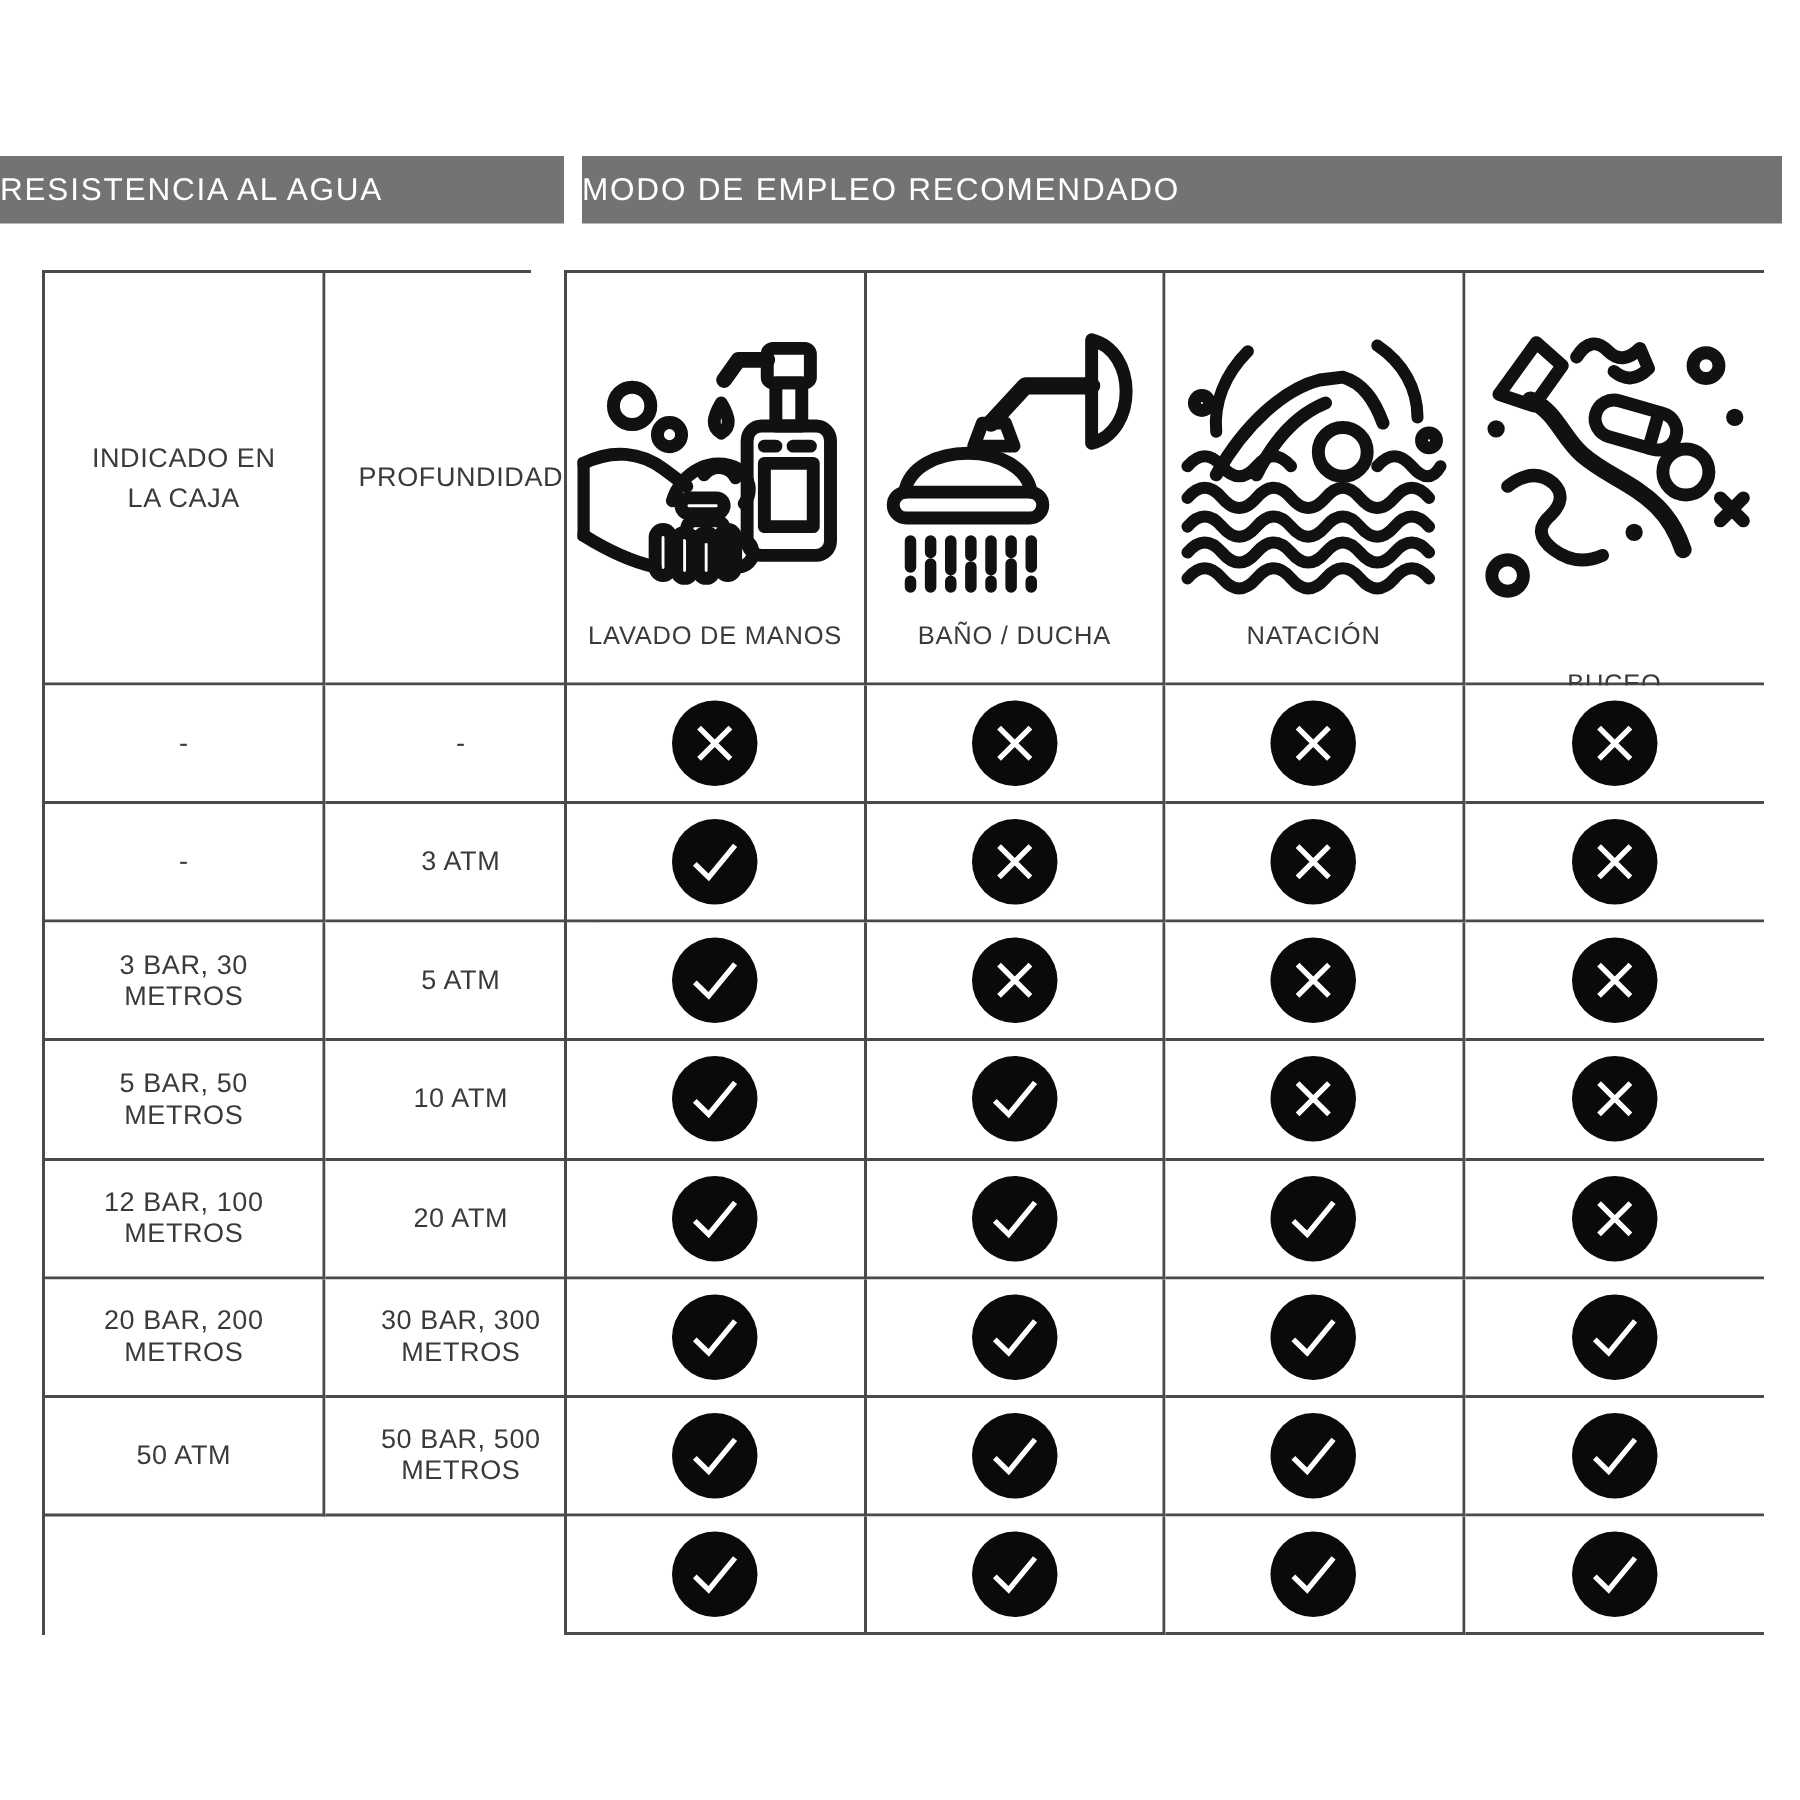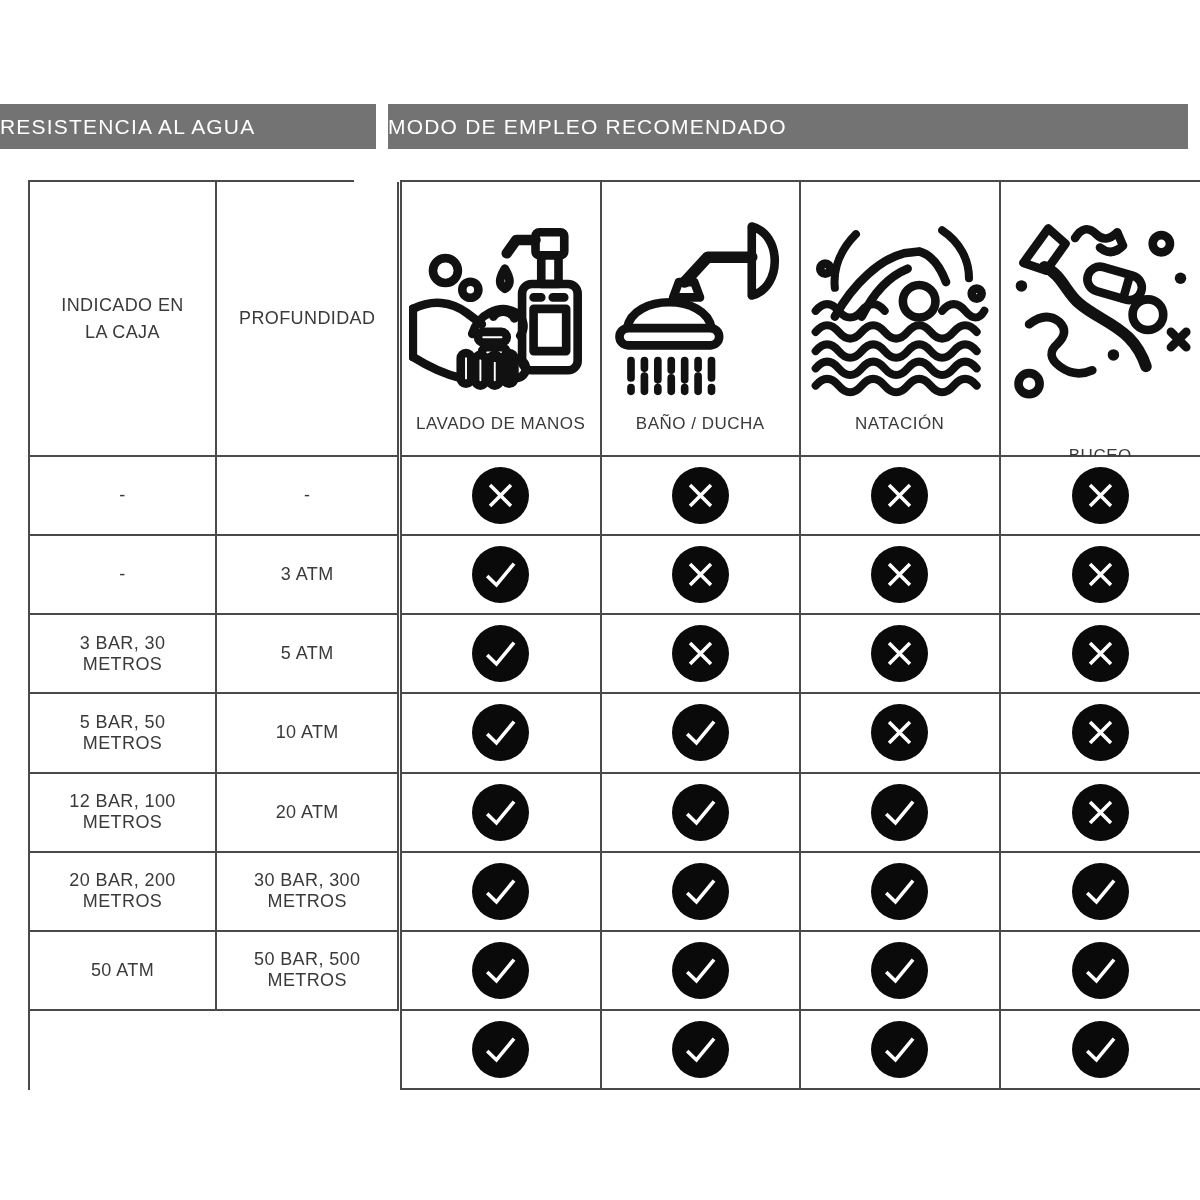--- a/index.html
+++ b/index.html
@@ -15,21 +15,21 @@
   }
   .banner-left{left:0;width:376px;}
   .banner-right{left:388px;width:800px;}
   
   .tbl{
     position:absolute;top:180px;height:910px;display:grid;box-sizing:border-box;
     grid-template-rows:275px repeat(8, 1fr);
     border-top:2px solid #4a4a4a;border-left:2px solid #4a4a4a;
   }
   .tbl-left{left:0;width:326px;grid-template-columns:187px 1fr;margin-left:28px;}
-  .tbl-right{left:400px;width:800px;grid-template-columns:repeat(4,1fr);}
+  .tbl-right{left:376px;width:800px;grid-template-columns:repeat(4,1fr);}
   .cell{
     box-sizing:border-box;border-right:2px solid #4a4a4a;border-bottom:2px solid #4a4a4a;
     display:flex;align-items:center;justify-content:center;background:#ffffff;
   }
   .tbl-right .cell.col-last{border-right:none;gap:32px;}
   
   .hdr-cell{padding:0 22px;text-align:center;font-size:18px;line-height:1.45;letter-spacing:.4px;}
   .txt-cell{font-size:18px;letter-spacing:.4px;text-align:center;padding:0 8px;}
   
   .usage-hdr{flex-direction:column;justify-content:flex-start;padding-top:33px;}

